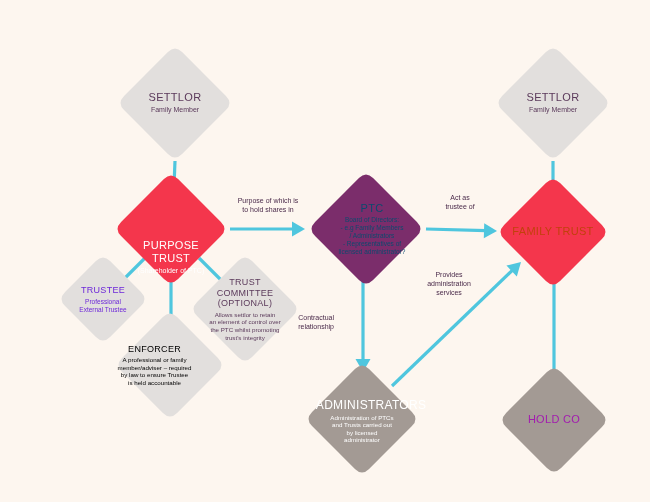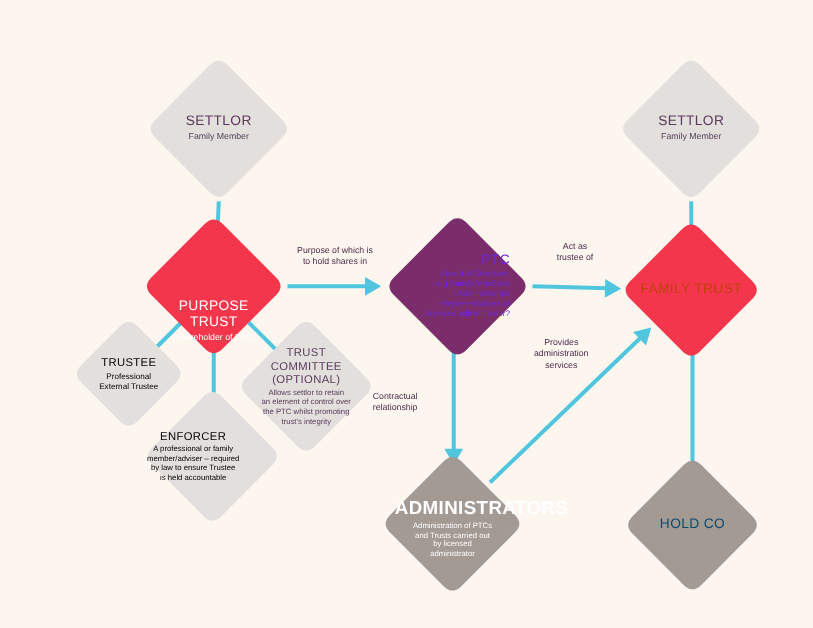--- a/index.html
+++ b/index.html
@@ -92,44 +92,44 @@
         <span class="node-sub" style="font-size: 7px;">Family Member</span>
       </div>
       <div class="node-label" style="left: 506.02px; width: 93.96px; color: rgb(91, 58, 91); top: 91px;">
         <span class="node-title" style="font-size: 11px;">SETTLOR</span>
         <span class="node-sub" style="font-size: 7px;">Family Member</span>
       </div>
       <div class="node-label" style="left: 124.83px; width: 92.34px; color: rgb(255, 255, 255); top: 211px; margin-top: 28px;">
         <span class="node-title" style="font-size: 11px;">PURPOSE TRUST</span>
         <span class="node-sub" style="font-size: 7px;">(Shareholder of PTC)</span>
       </div>
-      <div class="node-label" style="left: 314px; width: 93.96px; color: #6d28d9; top: 201.5px; text-align: right;">
+      <div class="node-label" style="left: 325px; width: 93.96px; color: #0c4a6e; top: 201.5px;">
         <span class="node-title" style="font-size: 11px;">PTC</span>
         <span class="node-sub" style="font-size: 6.5px;">Board of Directors:<br>- e.g Family Members<br>/ Administrators<br>- Representatives of<br>licensed administrator?</span>
       </div>
       <div class="node-label" style="left: 507.64px; width: 90.72px; color: #c2410c; top: 224.5px;">
         <span class="node-title" style="font-size: 11px;">FAMILY TRUST</span>
       </div>
-      <div class="node-label" style="left: 66.55px; width: 72.9px; color: #000000; top: 285px;">
+      <div class="node-label" style="left: 66.55px; width: 72.9px; color: #6d28d9; top: 285px;">
         <span class="node-title" style="font-size: 9px;">TRUSTEE</span>
         <span class="node-sub" style="font-size: 6.5px;">Professional<br>External Trustee</span>
       </div>
       <div class="node-label" style="left: 200.45px; width: 89.1px; color: rgb(91, 58, 91); top: 277px;">
         <span class="node-title" style="font-size: 9px; text-align: center;">TRUST<br>COMMITTEE<br>(OPTIONAL)</span>
         <span class="node-sub" style="font-size: 6.2px;">Allows settlor to retain<br>an element of control over<br>the PTC whilst promoting<br>trust's integrity</span>
       </div>
       <div class="node-label" style="left: 110px; width: 89.1px; color: #000000; top: 343.5px;">
         <span class="node-title" style="font-size: 9px;">ENFORCER</span>
         <span class="node-sub" style="font-size: 6.2px;">A professional or family<br>member/adviser – required<br>by law to ensure Trustee<br>is held accountable</span>
       </div>
       <div class="node-label" style="left: 315.83px; width: 92.34px; color: rgb(255, 255, 255); top: 397.5px;">
-        <span class="node-title" style="font-size: 15px; font-weight: bold;">ADMINISTRATORS</span>
+        <span class="node-title" style="font-size: 12px;">ADMINISTRATORS</span>
         <span class="node-sub" style="font-size: 6.2px;">Administration of PTCs<br>and Trusts carried out<br>by licensed<br>administrator</span>
       </div>
-      <div class="node-label" style="left: 509.45px; width: 89.1px; color: #0c4a6e; top: 412.5px;">
+      <div class="node-label" style="left: 509.45px; width: 89.1px; color: #a21caf; top: 412.5px;">
         <span class="node-title" style="font-size: 11px;">HOLD CO</span>
       </div>
       <div class="node-label" style="font-size: 7px; color: rgb(74, 42, 74); line-height: 1.3; width: 110px; text-align: center; left: 213px; top: 196px;">Purpose of which is<br>to hold shares in</div>
       <div class="node-label" style="font-size: 7px; color: rgb(74, 42, 74); line-height: 1.3; width: 110px; text-align: center; left: 405px; top: 193px;">Act as<br>trustee of</div>
       <div class="node-label" style="font-size: 7px; color: rgb(74, 42, 74); line-height: 1.3; width: 110px; text-align: right; left: 224px; top: 313px;">Contractual<br>relationship</div>
       <div class="node-label" style="font-size: 7px; color: rgb(74, 42, 74); line-height: 1.3; width: 110px; text-align: center; left: 394px; top: 269.5px;">Provides<br>administration<br>services</div>
     </div>
 </div>
 
 </body></html>

